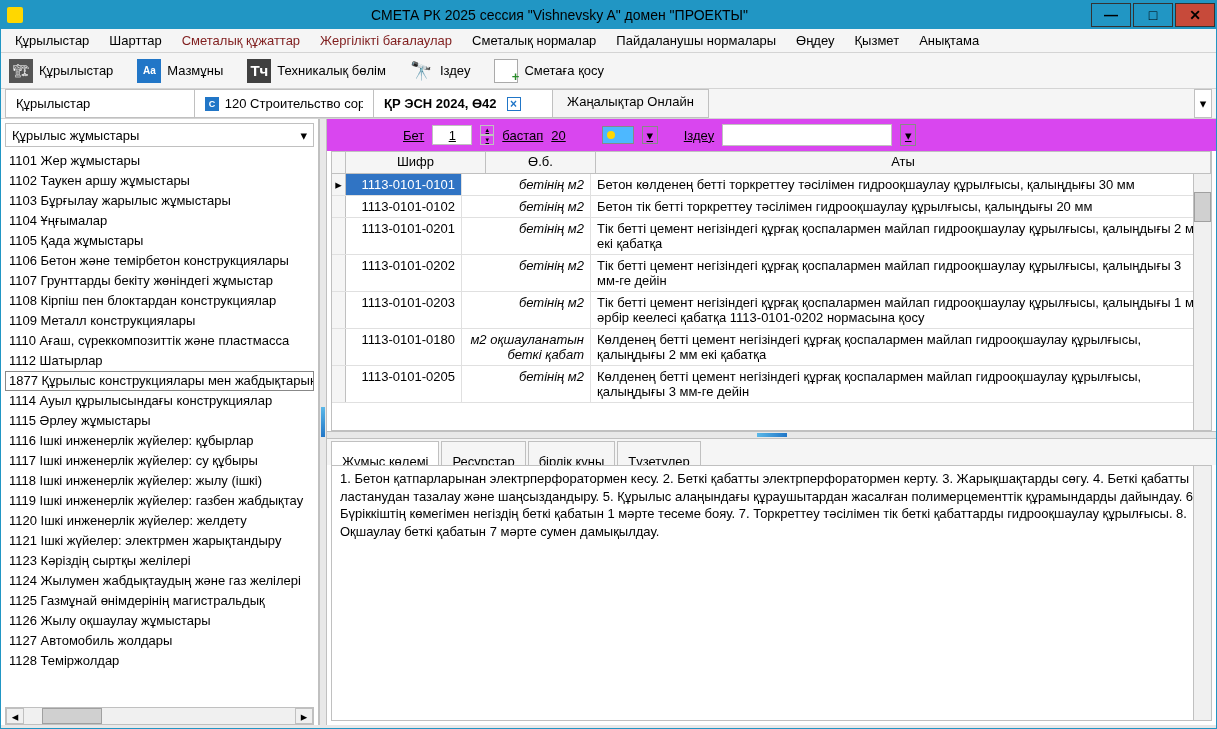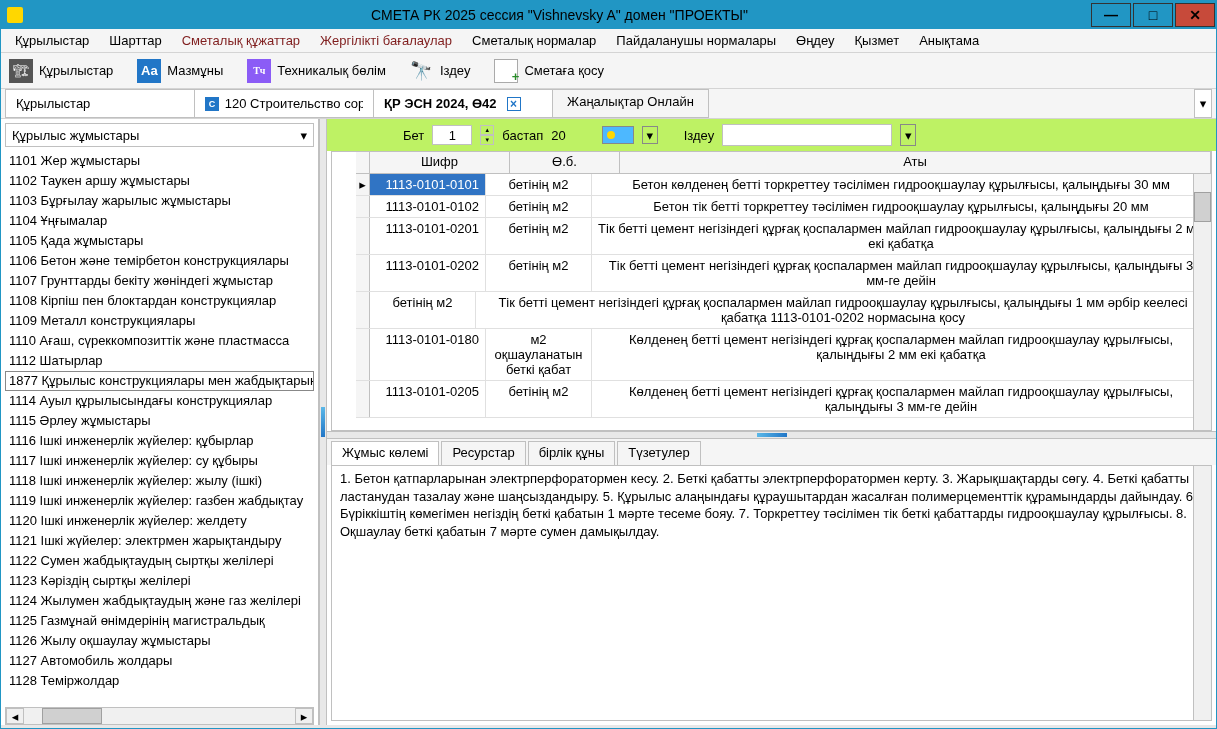--- a/index.html
+++ b/index.html
@@ -10,22 +10,22 @@
 .win-btns { display: flex; }
 .win-btn { width: 40px; height: 24px; display: flex; align-items: center; justify-content: center; border: 1px solid #333; margin: 1px; background: #2196c4; font-weight: bold; font-size: 14px; }
 .win-close { background: #c74a3a; }
 .menubar { background: #f5f5f5; height: 24px; display: flex; align-items: center; padding: 0 4px; border-bottom: 1px solid #d4d4d4; }
 .menu-item { padding: 2px 10px; cursor: pointer; }
 .menu-item.disabled { color: #7f1d1d; }
 .toolbar { background: #f5f5f5; height: 36px; display: flex; align-items: center; padding: 0 8px; gap: 24px; border-bottom: 1px solid #d4d4d4; }
 .tool-btn { display: flex; align-items: center; gap: 6px; cursor: pointer; }
 .tool-icon { width: 24px; height: 24px; display: flex; align-items: center; justify-content: center; }
 .i-build { background: #555; color:#fff; }
-.i-aa { background: #2176c7; color: #fff; font-weight: bold; font-size: 13px;}
-.i-t4 { background: #8b5cf6; color: #fff; font-weight: bold; font-size: 10px; font-family: Liberation Serif, serif;}
+.i-aa { background: #2176c7; color: #fff; font-weight: bold; font-size: 10px;}
+.i-t4 { background: #404040; color: #fff; font-weight: bold; font-size: 15px;}
 .i-bin { color: #1a5a9e; font-size:18px;}
 .i-doc { background: #fff; border:1px solid #aaa; position:relative;}
 .i-doc::after{content:"+";color:#2a8c2a;position:absolute;bottom:-2px;right:-2px;font-weight:bold;}
 .tabs-row { background: #f5f5f5; height: 30px; display: flex; align-items: stretch; padding: 0 4px; border-bottom: 1px solid #d4d4d4; }
 .tab { border: 1px solid #c0c0c0; background: #fff; padding: 4px 10px; display: flex; align-items: center; gap: 6px; margin-right: -1px; min-width:0;}
 .tab.small { font-size:13px; }
 .tab .smicon { width:14px;height:14px;background:#2176c7;color:#fff;font-size:9px;display:flex;align-items:center;justify-content:center;font-weight:bold;}
 .tab .closex { border:1px solid #2176c7;color:#2176c7;width:14px;height:14px;display:flex;align-items:center;justify-content:center;font-size:12px;margin-left:4px;}
 .tab.active { font-weight: bold; }
 .news-tab { flex:0 0 auto; padding:4px 14px; border:1px solid #c0c0c0; background:#f5f5f5;}
@@ -37,44 +37,44 @@
 .combo .arrow { margin-left: auto; }
 .left-list { flex: 1; overflow: hidden; margin: 0 4px; border-top: none; position:relative;}
 .left-list-item { padding: 1px 4px; white-space: nowrap; overflow: hidden; cursor: pointer; line-height:18px;}
 .left-list-item.selected { border: 1px solid #888; padding:0 3px;}
 .left-scroll { height: 18px; border: 1px solid #c0c0c0; background: #f0f0f0; display:flex; margin:0 4px;}
 .left-scroll .thumb{width:60px;background:#d0d0d0;margin-left:18px;border:1px solid #a0a0a0;}
 .left-scroll .arr{width:18px;border:1px solid #c0c0c0;display:flex;align-items:center;justify-content:center;}
 .splitter-v { width: 8px; background: #e8e8e8; border-left:1px solid #c0c0c0;border-right:1px solid #c0c0c0;display:flex;align-items:center;justify-content:center;}
 .splitter-v .grip{width:4px;height:30px;background:linear-gradient(#5bb8e8,#2176c7);}
 .right-panel { flex: 1; display: flex; flex-direction: column; }
-.page-bar { height: 32px; display: flex; align-items: center; padding: 0 8px; gap: 8px; background: #bef264;}
+.page-bar { height: 32px; display: flex; align-items: center; padding: 0 8px; gap: 8px; background: #d946ef; text-decoration: underline;}
 .pg-input { width: 40px; height: 20px; border: 1px solid #c0c0c0; text-align: center; }
 .spinner{display:flex;flex-direction:column;}
 .spinner div{width:14px;height:10px;border:1px solid #c0c0c0;font-size:7px;display:flex;align-items:center;justify-content:center;}
 .flag { width: 32px; height: 18px; background: linear-gradient(to bottom, #4db8ff 50%, #4db8ff 50%); border:1px solid #888;position:relative;}
 .flag::after{content:"";position:absolute;left:4px;top:4px;width:8px;height:8px;background:#ffd700;border-radius:50%;}
 .flag-dd{width:16px;height:18px;border:1px solid #888;display:flex;align-items:center;justify-content:center;}
 .search-input { width: 170px; height: 22px; border: 1px solid #c0c0c0; }
-.table-area { flex: 0 0 280px; border: 1px solid #c0c0c0; margin: 0 4px; overflow: hidden; position:relative;padding-left:24px;}
+.table-area { flex: 0 0 280px; border: 1px solid #c0c0c0; margin: 0 4px; overflow: hidden; position:relative;}
 .thead { display: flex; background: #f5f5f5; border-bottom: 1px solid #c0c0c0; height: 22px; }
 .th { border-right: 1px solid #c0c0c0; padding: 2px 6px; text-align: center; }
 .th1 { width: 140px; } .th2 { width: 110px; } .th3 { flex: 1; }
 .tbody { overflow-y: auto; height: 256px; }
 .tr { display: flex; border-bottom: 1px solid #e0e0e0; }
-.td { border-right: 1px solid #e0e0e0; padding: 3px 6px; text-align: center; }
-.td1 { width: 116px; text-align: right; } .td2 { width: 106px; text-align: center; } .td3 { flex: 1; }
+.td { border-right: 1px solid #e0e0e0; padding: 3px 6px; }
+.td1 { width: 116px; text-align: right; } .td2 { width: 129px; text-align: right; font-style: italic; } .td3 { flex: 1; }
 .tr.selected .td1 { background: #3074c4; color: #fff; }
 .row-marker { width: 14px; background: #f5f5f5; border-right: 1px solid #c0c0c0; display:flex;align-items:center;justify-content:center;}
 .vscroll { position:absolute; right:0; top:22px; bottom:0; width:18px; background:#f0f0f0;border-left:1px solid #c0c0c0;}
 .vscroll .vthumb{height:30px;background:#d0d0d0;border:1px solid #a0a0a0;margin-top:18px;}
 .splitter-h { height: 8px; background: #e8e8e8; border-top:1px solid #c0c0c0;border-bottom:1px solid #c0c0c0;display:flex;align-items:center;justify-content:center;}
 .splitter-h .grip{height:4px;width:30px;background:linear-gradient(90deg,#5bb8e8,#2176c7);}
 .bottom-tabs { display: flex; height: 26px; padding: 2px 4px 0 4px; background: #f5f5f5; }
-.btab { border: 1px solid #c0c0c0; padding: 3px 10px; background: #f5f5f5; margin-right: 2px; cursor: pointer; border-bottom:none;}
+.btab { border: 1px solid #c0c0c0; padding: 12px 10px; background: #f5f5f5; margin-right: 2px; cursor: pointer; border-bottom:none;}
 .btab.active { background: #fff; }
 .detail-area { flex: 1; border: 1px solid #c0c0c0; margin: 0 4px 4px 4px; padding: 4px 8px; background: #fff; overflow-y: auto; line-height:1.35;position:relative;}
 .detail-vscroll{position:absolute;right:0;top:0;bottom:0;width:18px;background:#f0f0f0;border-left:1px solid #c0c0c0;}
 .trunc{overflow:hidden;text-overflow:clip;white-space:nowrap;}
 </style>
 </head>
 <body>
 
 <div class="titlebar">
   <div class="title-icon"></div>
@@ -158,21 +158,20 @@
         <div class="left-list-item">1112 Шатырлар</div>
         <div class="left-list-item selected">1877 Құрылыс конструкциялары мен жабдықтарын</div>
         <div class="left-list-item">1114 Ауыл құрылысындағы конструкциялар</div>
         <div class="left-list-item">1115 Әрлеу жұмыстары</div>
         <div class="left-list-item">1116 Ішкі инженерлік жүйелер: құбырлар</div>
         <div class="left-list-item">1117 Ішкі инженерлік жүйелер: су құбыры</div>
         <div class="left-list-item">1118 Ішкі инженерлік жүйелер: жылу (ішкі)</div>
         <div class="left-list-item">1119 Ішкі инженерлік жүйелер: газбен жабдықтау</div>
         <div class="left-list-item">1120 Ішкі инженерлік жүйелер: желдету</div>
         <div class="left-list-item">1121 Ішкі жүйелер: электрмен жарықтандыру</div>
-        <div class="left-list-item">1122 Сумен жабдықтаудың сыртқы желілері</div>
         <div class="left-list-item">1123 Кәріздің сыртқы желілері</div>
         <div class="left-list-item">1124 Жылумен жабдықтаудың және газ желілері</div>
         <div class="left-list-item">1125 Газмұнай өнімдерінің магистральдық</div>
         <div class="left-list-item">1126 Жылу оқшаулау жұмыстары</div>
         <div class="left-list-item">1127 Автомобиль жолдары</div>
         <div class="left-list-item">1128 Теміржолдар</div>
       </div>
     <div class="left-scroll">
       <div class="arr">◂</div>
       <div class="thumb"></div>
@@ -232,20 +231,21 @@
             <div class="td td3">Тік бетті цемент негізіндегі құрғақ қоспалармен майлап гидрооқшаулау құрылғысы, қалыңдығы 2 мм екі қабатқа</div>
           </div>
           <div class="tr">
             <div class="row-marker"></div>
             <div class="td td1">1113-0101-0202</div>
             <div class="td td2">бетінің м2</div>
             <div class="td td3">Тік бетті цемент негізіндегі құрғақ қоспалармен майлап гидрооқшаулау құрылғысы, қалыңдығы 3 мм-ге дейін</div>
           </div>
           <div class="tr">
             <div class="row-marker"></div>
+            <div class="td td1">1113-0101-0203</div>
             <div class="td td2">бетінің м2</div>
             <div class="td td3">Тік бетті цемент негізіндегі құрғақ қоспалармен майлап гидрооқшаулау құрылғысы, қалыңдығы 1 мм әрбір кеелесі қабатқа 1113-0101-0202 нормасына қосу</div>
           </div>
           <div class="tr">
             <div class="row-marker"></div>
             <div class="td td1">1113-0101-0180</div>
             <div class="td td2">м2 оқшауланатын беткі қабат</div>
             <div class="td td3">Көлденең бетті цемент негізіндегі құрғақ қоспалармен майлап гидрооқшаулау құрылғысы, қалыңдығы 2 мм екі қабатқа</div>
           </div>
           <div class="tr">

